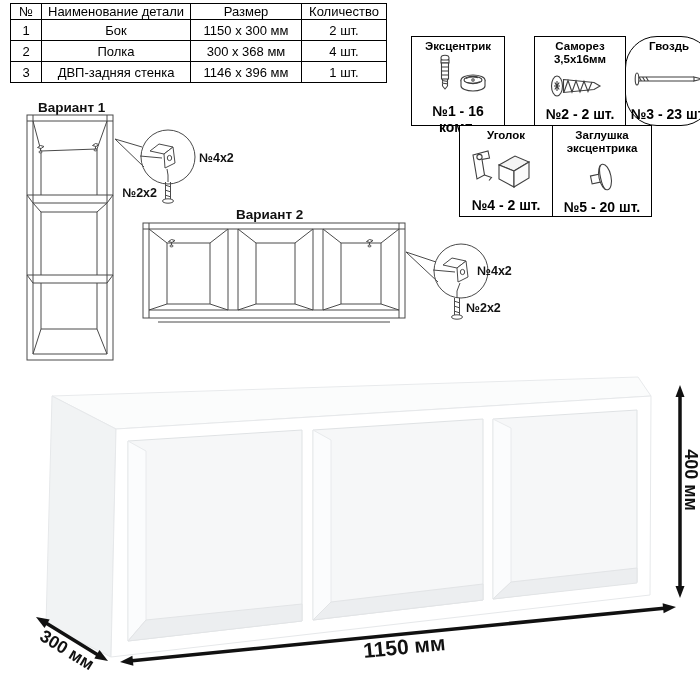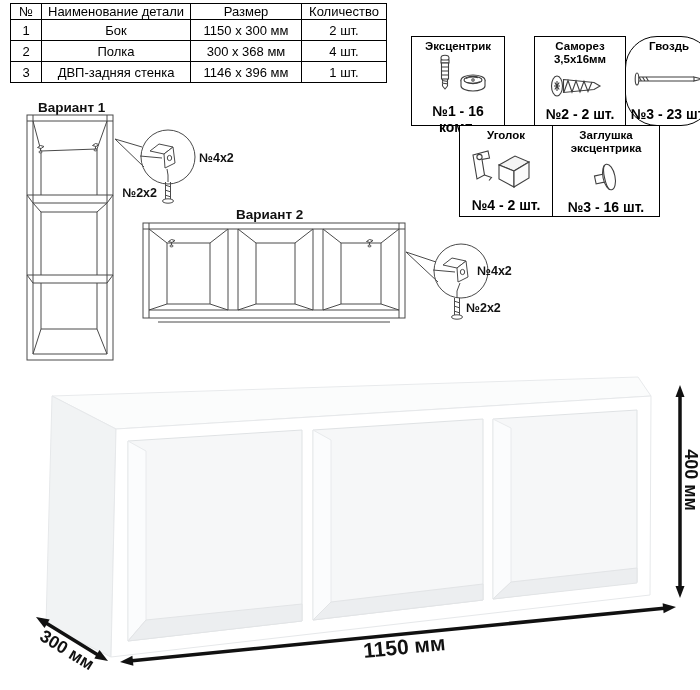--- a/index.html
+++ b/index.html
@@ -21,21 +21,21 @@
   .hw-row{display:flex;}
   .hw-row.bottom{margin-left:48px;margin-top:-1px;}
   .hw-cell{box-sizing:border-box;border:1px solid #000;background:#fff;
            display:flex;flex-direction:column;align-items:center;
            font-size:11.5px;font-weight:bold;text-align:center;}
   .hw-cell + .hw-cell{margin-left:-1px;}
   .hw-row.top .hw-cell{width:94px;height:90px;}
   .hw-row.top .hw-cell:nth-child(2){width:92px;margin-left:29px;}
   .hw-row.top .hw-cell:nth-child(3){width:88px;border-radius:32px;}
   .hw-row.bottom .hw-cell{width:94px;height:92px;}
-  .hw-row.bottom .hw-cell:nth-child(2){width:108px;}
+  .hw-row.bottom .hw-cell:nth-child(2){width:100px;}
   .hw-title{padding-top:3px;line-height:1.12;}
   .hw-icon{flex:1;display:flex;align-items:center;justify-content:center;width:100%;}
   .hw-caption{padding-bottom:3px;font-size:14px;}
   svg{display:block;}
   .variants{position:absolute;left:0;top:85px;}
   .render{position:absolute;left:0;top:370px;}
   .ln{stroke:#4a4a4a;stroke-width:1;fill:none;}
   .lbl{font-family:"Liberation Sans",sans-serif;font-weight:bold;font-size:12.5px;fill:#111;}
   .ttl{font-family:"Liberation Sans",sans-serif;font-weight:bold;font-size:13.5px;fill:#111;}
   .dim{font-family:"Liberation Sans",sans-serif;font-weight:bold;fill:#111;}
@@ -146,21 +146,21 @@
         <div class="hw-title"><span>Заглушка</span><br><span>эксцентрика</span></div>
         <div class="hw-icon">
           <svg width="90" height="44" viewBox="0 0 90 44">
             <g class="hwln" transform="rotate(-12 48 22)">
               <path d="M34,18 h9 v8 h-9 z" fill="#fff"></path>
               <ellipse cx="48" cy="22" rx="6" ry="13" fill="#fff"></ellipse>
               <path d="M46,9.5 A3.5,13 0 0 0 46,34.5"></path>
             </g>
           </svg>
         </div>
-        <div class="hw-caption">№3 - 16 шт.</div>
+        <div class="hw-caption">№5 - 20 шт.</div>
       </div>
     </div>
   </div>
 
   <svg class="variants" width="560" height="285" viewBox="0 0 560 285">
     <defs>
       <g id="mini-bracket" class="ln" stroke-width="0.9">
         <path d="M-3.5,-1.5 L-0.5,-3.5 L3,-2.5 L0,-0.5 Z" fill="#fff"></path>
         <path d="M-0.5,-0.5 L-0.5,2.5"></path>
         <ellipse cx="-0.5" cy="3" rx="1.6" ry="0.9" fill="#fff"></ellipse>

